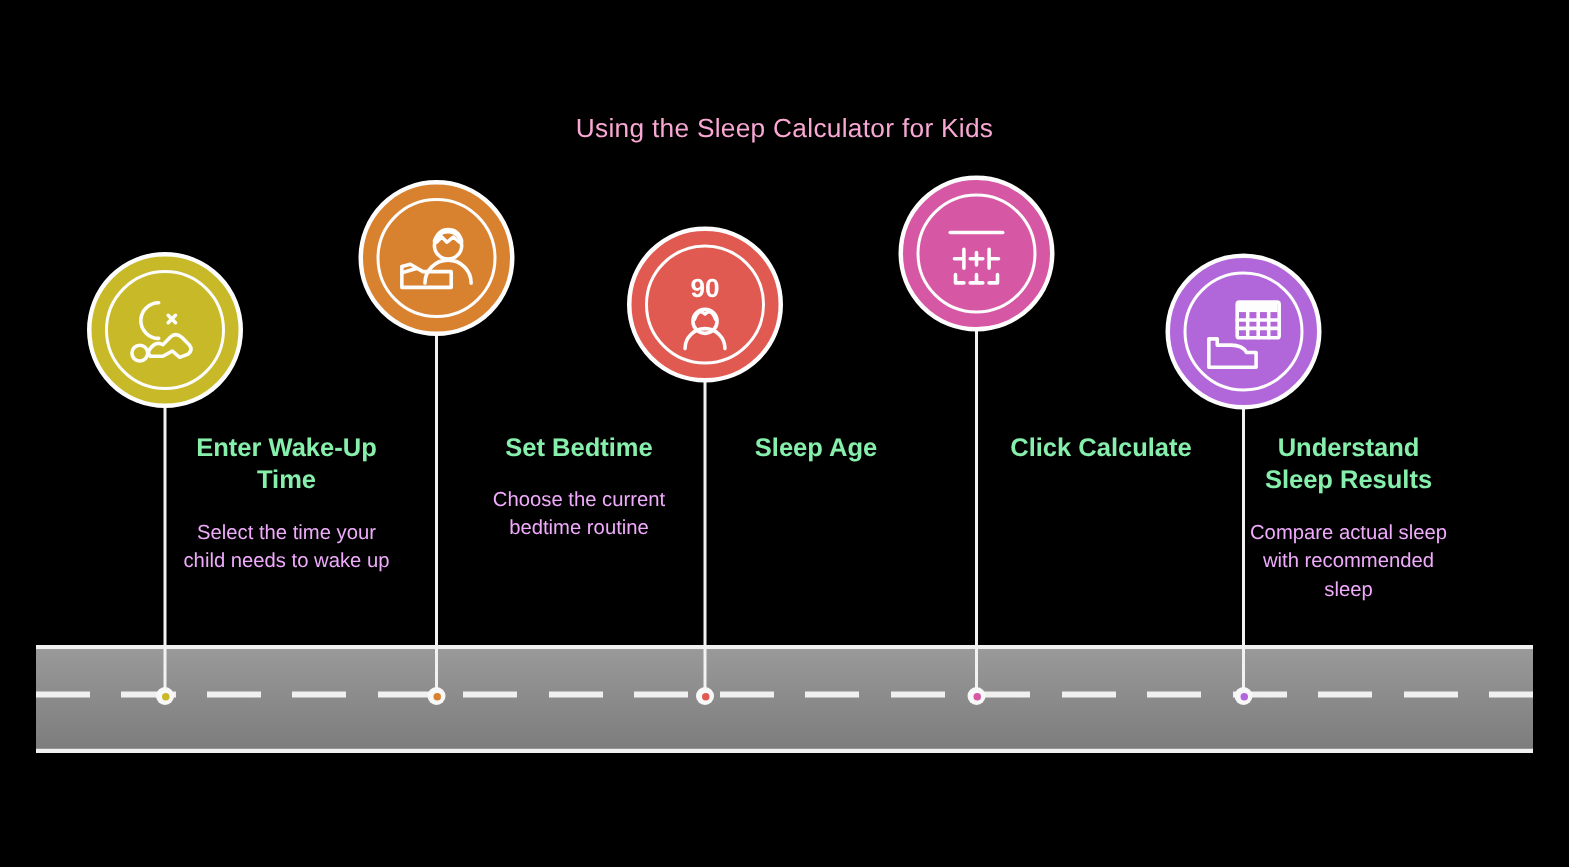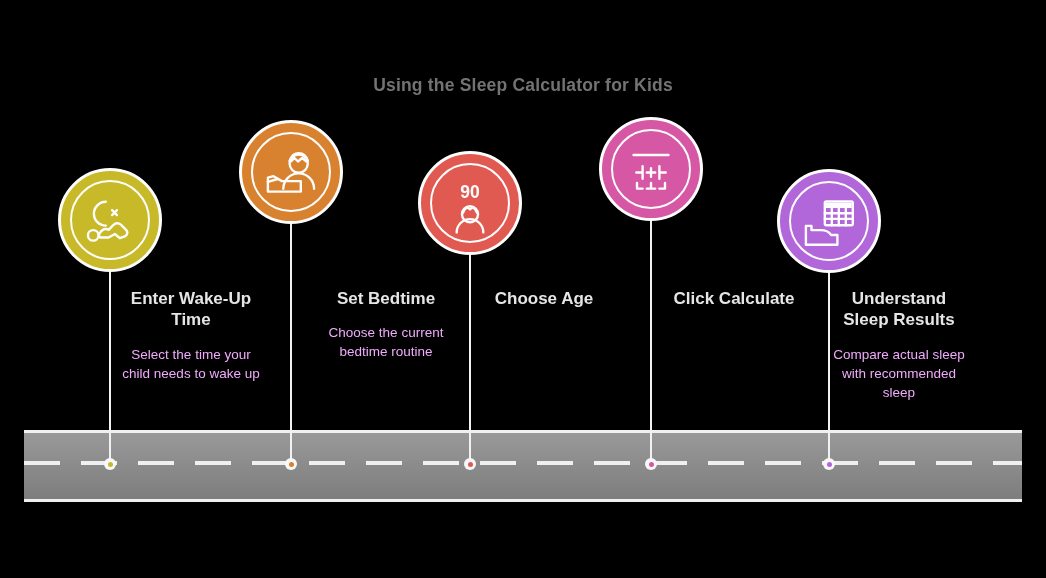--- a/index.html
+++ b/index.html
@@ -1,20 +1,20 @@
 <!DOCTYPE html>
 <html><head>
 <meta charset="utf-8">
 <style>
   html,body{margin:0;padding:0;background:#000;}
   #canvas{position:relative;width:1046px;height:578px;background:#000;overflow:hidden;
           font-family:"Liberation Sans", sans-serif;color:#fff;}
 
   .title{position:absolute;top:75px;left:0;right:0;text-align:center;
-         font-size:17.5px;font-weight:700;letter-spacing:.2px;color:#737373;}
+         font-size:17.5px;font-weight:400;letter-spacing:.2px;color:#f9a8d4;}
 
   
   .line{position:absolute;width:2px;background:#f2f2f2;z-index:2;}
   .s1 .line{left:109px;top:220px;height:244px;}
   .s2 .line{left:290px;top:172px;height:292px;}
   .s3 .line{left:469px;top:220px;height:244px;}
   .s4 .line{left:650px;top:169px;height:295px;}
   .s5 .line{left:828px;top:221px;height:243px;}
 
   
@@ -31,21 +31,21 @@
   .circle svg text{stroke:none;fill:#fdfdfd;font-family:"Liberation Sans",sans-serif;font-weight:700;}
   .circle svg .fillwhite{fill:#fdfdfd;stroke:none;}
 
   
   .col{position:absolute;top:288px;text-align:center;z-index:3;}
   .s1 .col{left:118px;width:146px;}
   .s2 .col{left:316px;width:140px;}
   .s3 .col{left:476px;width:136px;}
   .s4 .col{left:668px;width:132px;}
   .s5 .col{left:832px;width:134px;}
-  .col h3{margin:0 0 14px 0;font-size:17px;line-height:1.25;font-weight:700;color:#e5e5e5;}
+  .col h3{margin:0 0 14px 0;font-size:17px;line-height:1.25;font-weight:700;color:#86efac;}
   .col p{margin:0;font-size:13.5px;line-height:1.42;color:#f0abfc;}
 
   
   .road{position:absolute;left:24px;right:24px;top:430px;height:66px;
         background:linear-gradient(#999,#7d7d7d);
         border-top:3px solid #f0f0f0;border-bottom:3px solid #f0f0f0;z-index:1;}
   .road-dash{position:absolute;left:24px;right:24px;top:461px;height:4px;z-index:2;
         background:repeating-linear-gradient(90deg,#f0f0f0 0 36px,transparent 36px 57px);}
 
   
@@ -109,21 +109,21 @@
     <div class="line"></div>
     <div class="circle">
       <svg viewBox="0 0 100 100">
         <text x="50" y="43" text-anchor="middle" font-size="25">90</text>
         <circle cx="50" cy="66" r="11.5"></circle>
         <path d="M40 64 Q44 53 50 59 Q56 53 60 64"></path>
         <path d="M31 92 A19 19 0 0 1 69 92"></path>
       </svg>
     </div>
     <div class="col">
-      <h3>Choose Age</h3>
+      <h3>Sleep Age</h3>
     </div>
     <div class="marker">
         <i></i>
       </div>
   </div>
 
   <div class="step s4" style="--c: #d657a3;">
     <div class="line"></div>
     <div class="circle">
       <svg viewBox="0 0 100 100">

